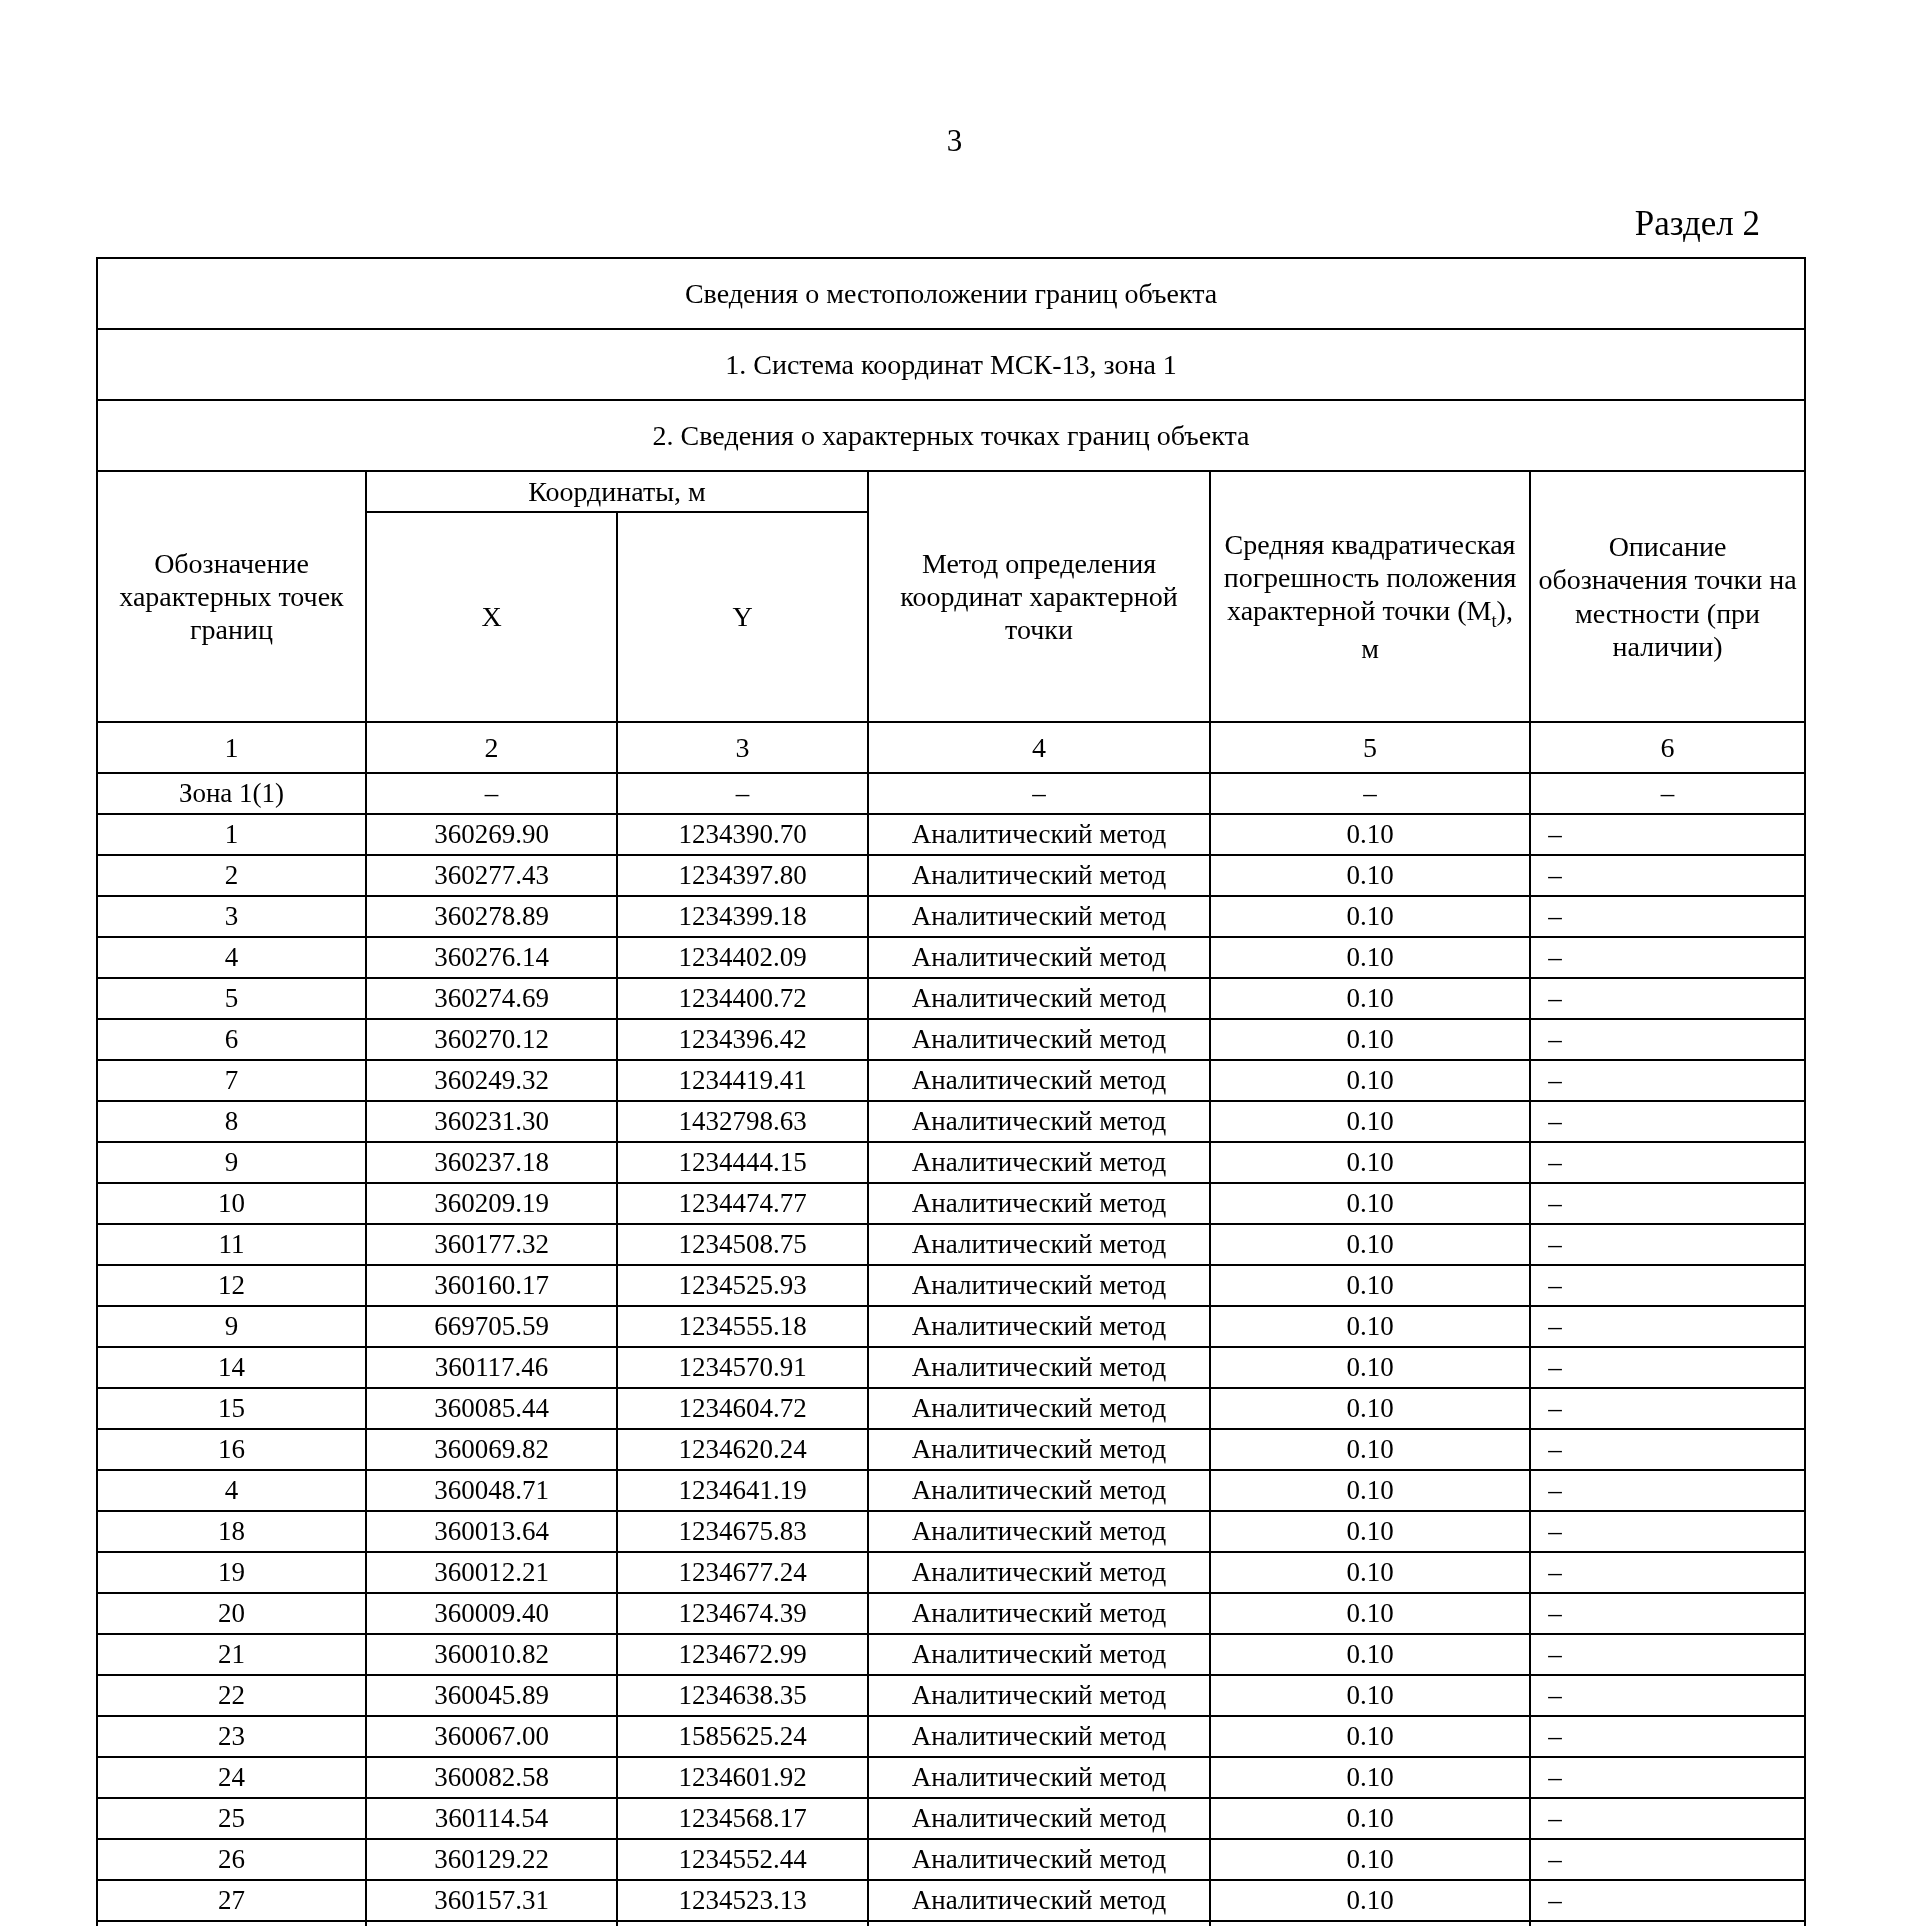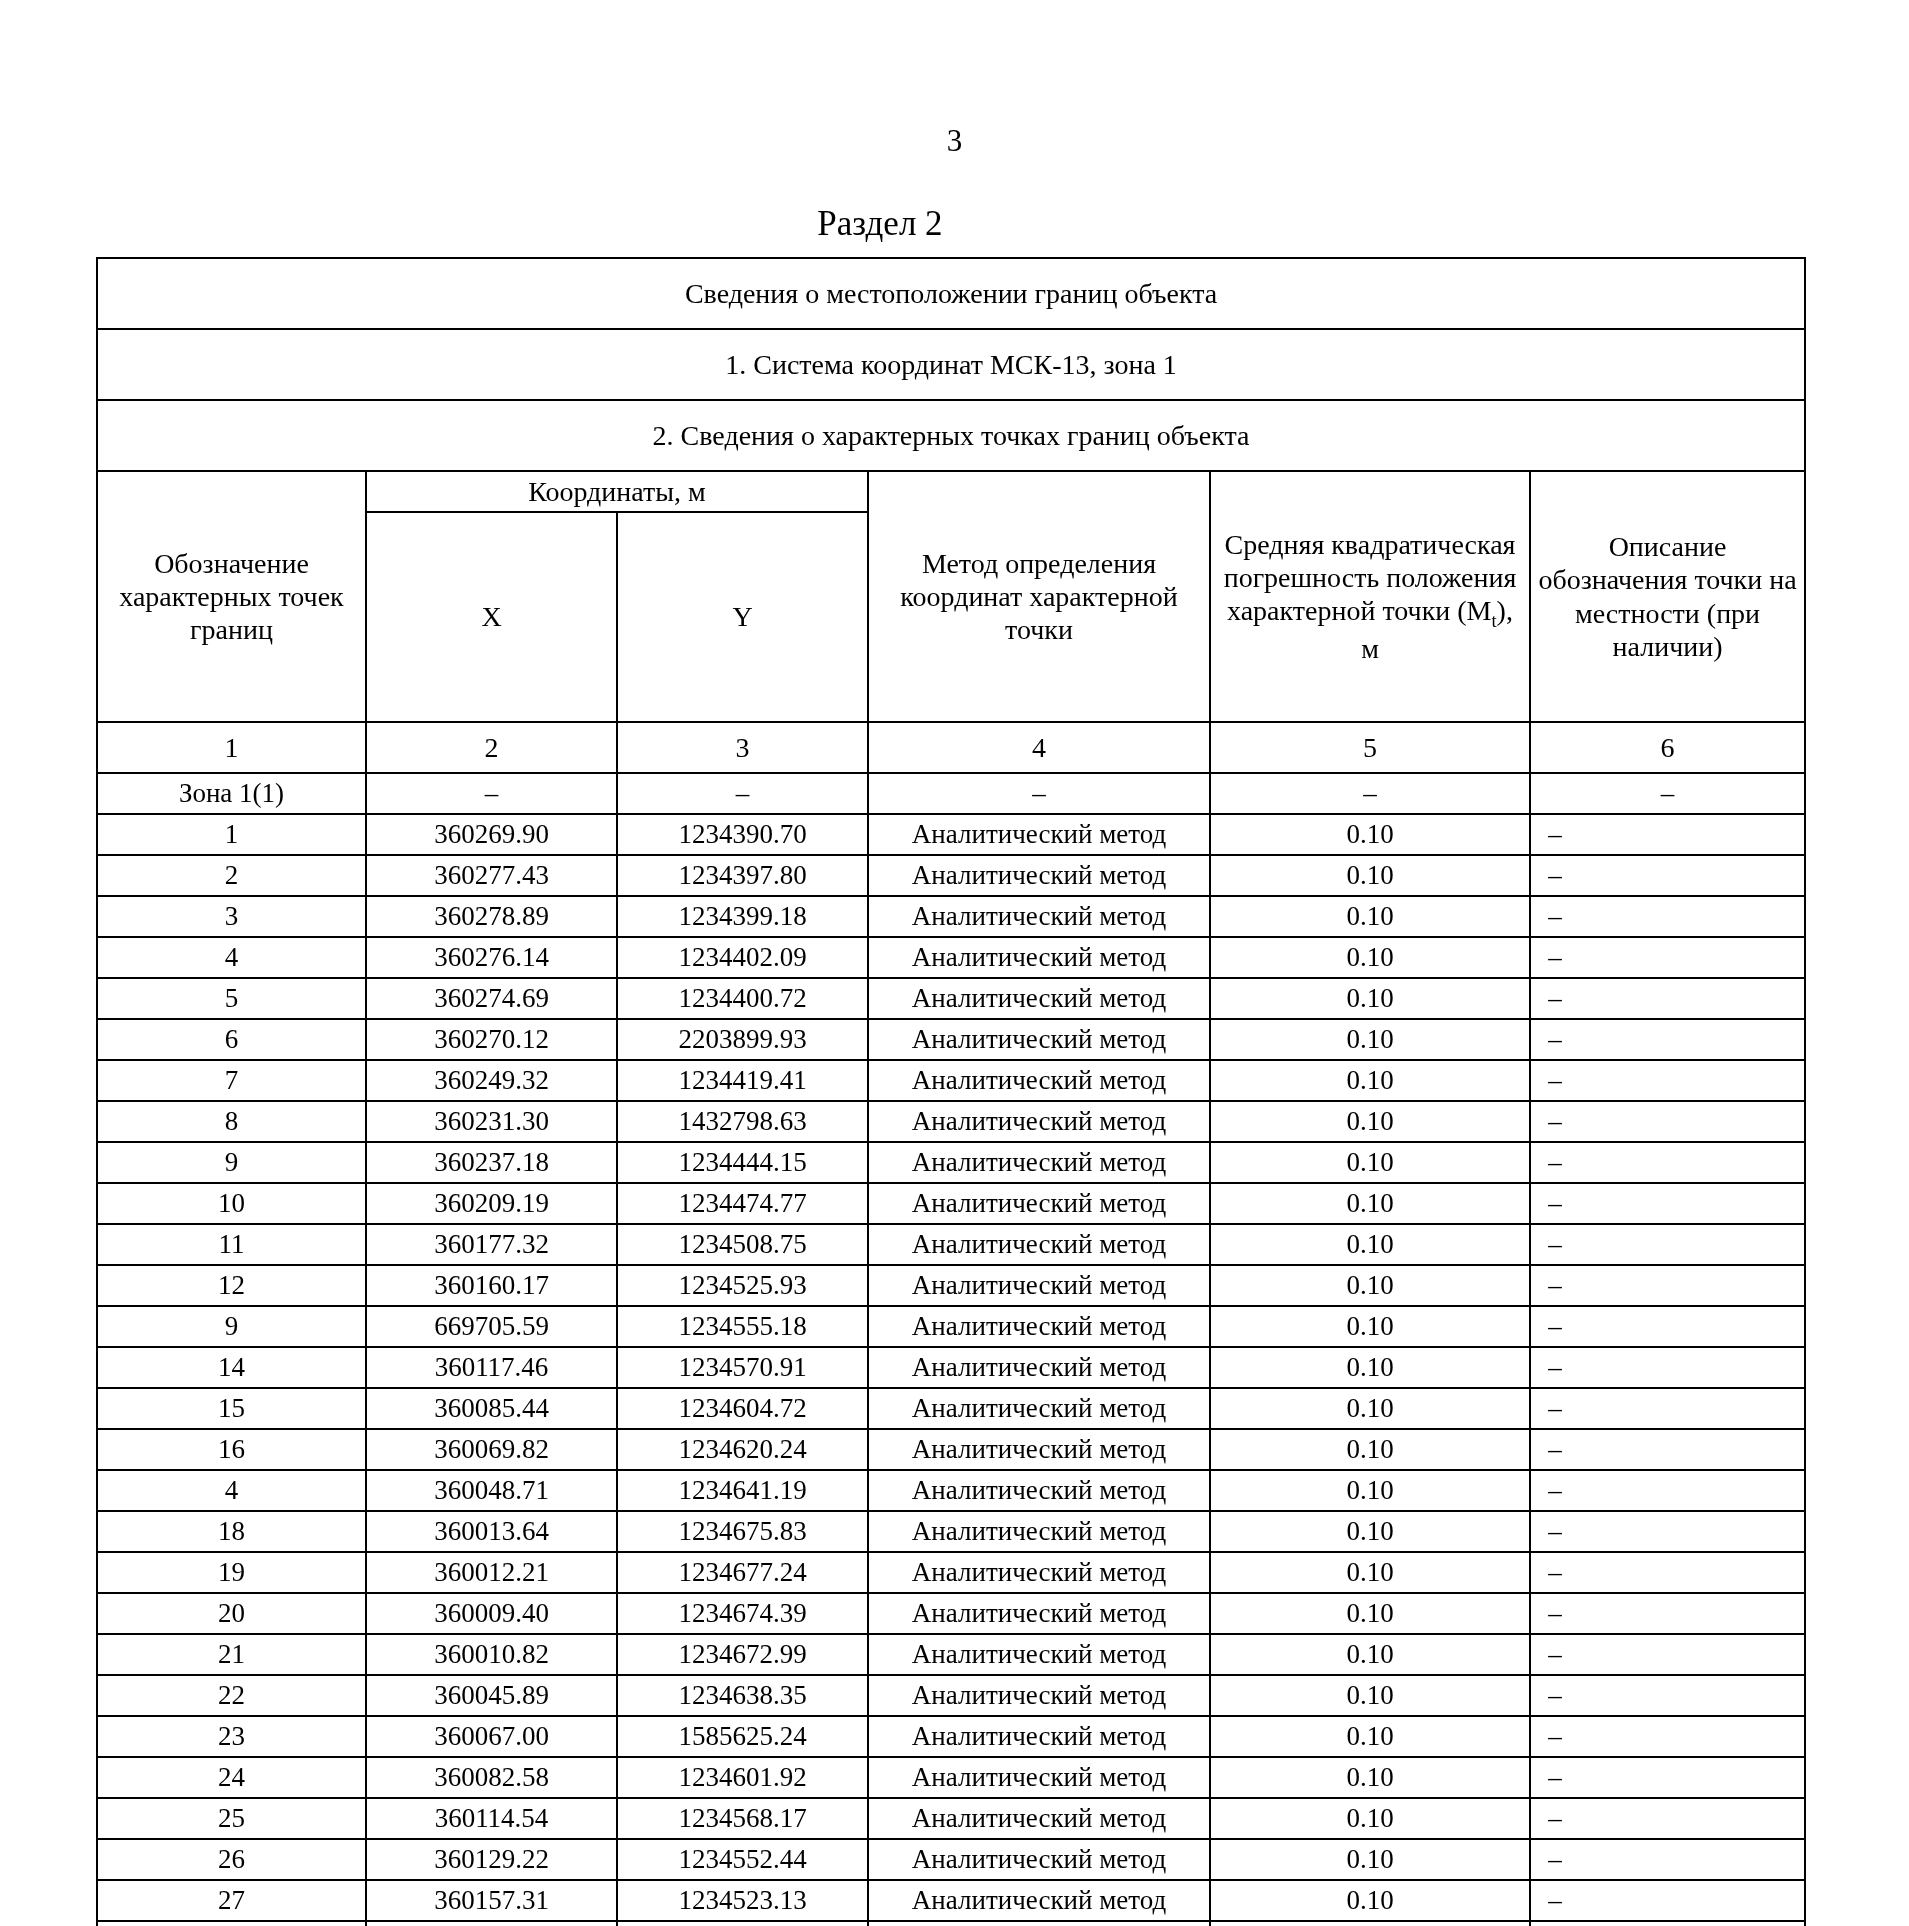--- a/index.html
+++ b/index.html
@@ -1,19 +1,19 @@
 <!DOCTYPE html>
 <html style="font-size:6.2px"><head>
 <meta charset="utf-8">
 <style>
   html, body { margin:0; padding:0; background:#ffffff; }
   body { width:1909px; height:2710px; position:relative; overflow:hidden;
          font-family:"Liberation Serif", "DejaVu Serif", serif; color:#000; }
   .page-num { position:absolute; top:123px; left:0; width:1909px; text-align:center; font-size:31px; }
-  .section-title { position:absolute; top:204px; left:0; width:1760px; text-align:center; font-size:35px; }
+  .section-title { position:absolute; top:204px; left:0; width:1760px; text-align:right; font-size:35px; }
   table.main { position:absolute; left:96px; top:257px; width:1707px;
                border-collapse:collapse; table-layout:fixed; }
   table.main td { border:2.3px solid #000; font-size:28px; line-height:1.18; text-align:center;
                   vertical-align:middle; padding:0 3.9px; }
   .row-title td { height:69px; text-align:center; font-size:29px;border-radius:17px; }
   .row-info td { height:69px; text-align:left; padding-left:7.7px; font-size:29px; }
   .underline { text-decoration-thickness:1.9px; text-underline-offset:3.9px; }
   .hdr-top td { height:39px; }
   .hdr-bottom td { height:208px; }
   .num-row td { height:49px; }
@@ -110,21 +110,21 @@
         <td>5</td>
         <td>360274.69</td>
         <td>1234400.72</td>
         <td>Аналитический метод</td>
         <td>0.10</td>
         <td class="desc">–</td>
       </tr>
       <tr>
         <td>6</td>
         <td>360270.12</td>
-        <td>2203899.93</td>
+        <td>1234396.42</td>
         <td>Аналитический метод</td>
         <td>0.10</td>
         <td class="desc">–</td>
       </tr>
       <tr>
         <td>7</td>
         <td>360249.32</td>
         <td>1234419.41</td>
         <td>Аналитический метод</td>
         <td>0.10</td>

